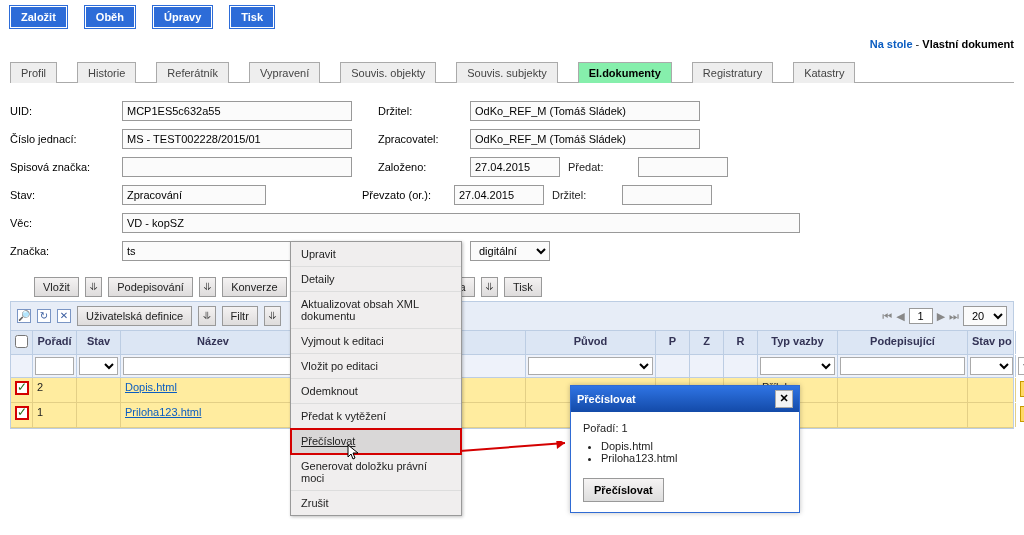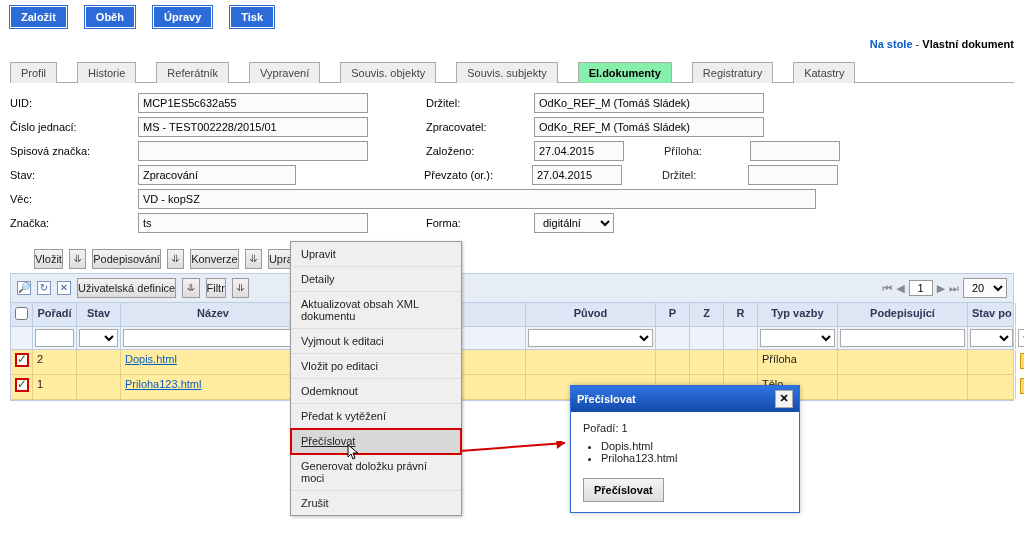--- a/index.html
+++ b/index.html
@@ -6,27 +6,27 @@
 body { background: #fff; padding: 6px 10px; width: 1024px; color: #222; }
 .top-btns { display: flex; gap: 18px; }
 .top-btn { border: 1px solid #fff; background: #2d6cd8; color: #fff; padding: 4px 10px; font-weight: bold; outline: 1px solid #2d6cd8; cursor: pointer; }
 .breadcrumb { text-align: right; font-size: 15px; margin: 6px 0 10px; }
 .breadcrumb .a { color: #0b5dc1; font-weight: bold; }
 .breadcrumb .b { color: #000; font-weight: bold; text-align: center; }
 .tabs { display: flex; gap: 20px; border-bottom: 1px solid #aaa; margin-bottom: 8px; }
 .tab { border: 1px solid #aaa; border-bottom: none; background: #eee; color: #444; padding: 4px 10px; position: relative; top: 1px; cursor: pointer; }
 .tab.active { background: #86efac; color: #000; font-weight: bold; }
 .form-area { padding: 2px 0 6px; }
-.form-row { display: flex; align-items: center; gap: 16px; margin-bottom: 4px; }
+.form-row { display: flex; align-items: center; gap: 0; margin-bottom: 4px; margin-top: 8px; }
 .lbl { width: 112px; color: #000; }
 .inp { border: 1px solid #999; background: #fbfbfb; padding: 2px 4px; height: 20px; }
-.w160{width:158px}.w230{width:230px}.w90{width:90px}.w420{width:420px}
+.w160{width:144px}.w230{width:230px}.w90{width:90px}.w420{width:420px}
 select.inp { height: 20px; }
 .toolbar2 { display: flex; gap: 6px; margin: 6px 0 4px 24px; }
-.tb-btn { border: 1px solid #999; background: #e9e6e6 linear-gradient(#f4f2f2,#dedcdc); padding: 3px 0; cursor: pointer; color: #222; display:flex; align-items:center; gap:4px;}
+.tb-btn { border: 1px solid #999; background: #e9e6e6 linear-gradient(#f4f2f2,#dedcdc); padding: 3px 8px; cursor: pointer; color: #222; display:flex; align-items:center; gap:4px;}
 .tb-arrow{ border:1px solid #999; background:#e9e6e6 linear-gradient(#f4f2f2,#dedcdc); padding:3px 4px; cursor:pointer; font-size:10px;}
 .grid-wrap { border: 1px solid #bccde3; background: #e7edf7; margin-top: 4px; }
 .grid-top { display:flex; align-items:center; gap:6px; padding:4px 6px; border-bottom:1px solid #bccde3;}
 .mini-icon{ width:14px; height:14px; display:inline-block; border:1px solid #7a95c4; background:#fff; font-size:10px; text-align:center; line-height:12px; color:#3a5d9f; cursor:pointer;}
 .pager{ margin-left:auto; display:flex; align-items:center; gap:4px;}
 .pager span{ color:#888;}
 .pg-box{ border:1px solid #999; width:24px; text-align:center; padding:1px; background:#fff;}
 .grid-head { display: grid; grid-template-columns: 22px 44px 44px 185px 220px 130px 34px 34px 34px 80px 130px 48px 24px 36px; background: #dce6f4; border-bottom:1px solid #bccde3;}
 .grid-filter { display: grid; grid-template-columns: 22px 44px 44px 185px 220px 130px 34px 34px 34px 80px 130px 48px 24px 36px; background: #eef2fa; border-bottom:1px solid #bccde3;}
 .gh { border-right:1px solid #bccde3; padding:4px 4px; font-weight: bold; color:#335; text-align:center; overflow:hidden; white-space:nowrap;}
@@ -96,21 +96,21 @@
     <span class="lbl" style="width:92px">Zpracovatel:</span>
     <input class="inp w230" value="OdKo_REF_M (Tomáš Sládek)" style="">
   </div>
   <div class="form-row">
     <span class="lbl">Spisová značka:</span>
     <input class="inp w230" value="" style="">
     <span style="width:26px"></span>
     <span class="lbl" style="width:92px">Založeno:</span>
     <input class="inp w90" value="27.04.2015" style="">
     <span style="width:8px"></span>
-    <span style="width:70px">Příloha:</span>
+    <span style="width:70px">Předat:</span>
     <input class="inp w90" value="" style="">
   </div>
   <div class="form-row">
     <span class="lbl">Stav:</span>
     <input class="inp w160" value="Zpracování" style="">
     <span style="width:96px"></span>
     <span class="lbl" style="width:92px">Převzato (or.):</span>
     <input class="inp w90" value="27.04.2015" style="">
     <span style="width:8px"></span>
     <span style="width:70px">Držitel:</span>

